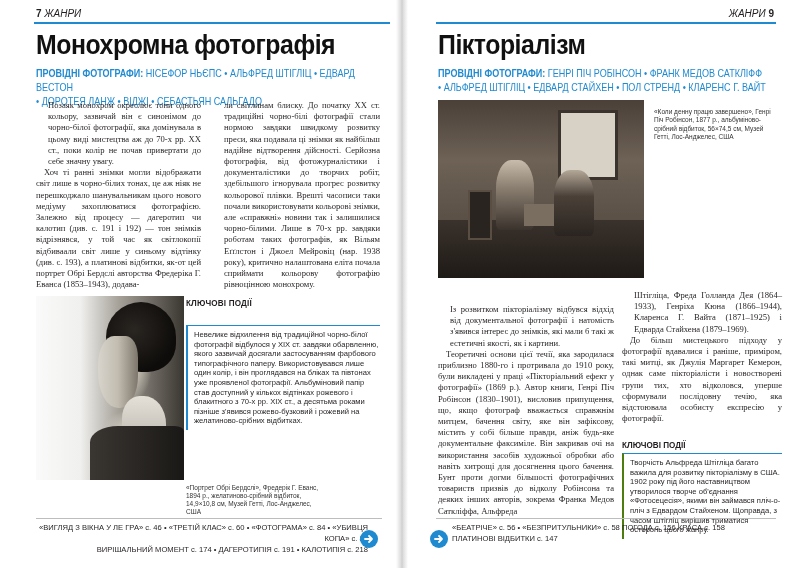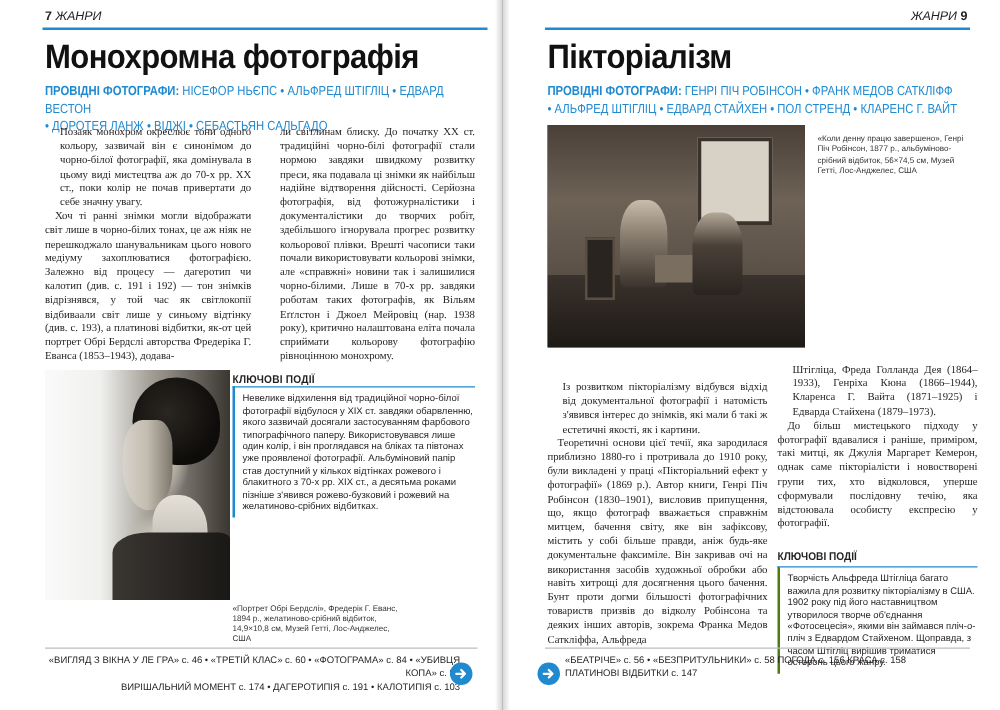--- a/index.html
+++ b/index.html
@@ -59,21 +59,21 @@
     background: linear-gradient(to bottom, #e4e0d8 0%, #b8b2a8 100%); }
   .portrait .coat { position: absolute; left: 54px; top: 130px; width: 94px; height: 54px;
     background: linear-gradient(to right, #3a3632 0%, #1a1816 100%); border-radius: 30% 10% 0 0; }
 
   .portrait-caption { position: absolute; left: 186px; top: 484px; width: 140px; font-family: "Liberation Sans", sans-serif;
     font-size: 6.5px; line-height: 8px; color: #333; }
 
   .keybox { position: absolute; left: 186px; top: 298px; width: 194px; }
   .keybox .kh { font-family: "Liberation Sans", sans-serif; font-weight: bold; font-size: 9px; color: #231f20;
     letter-spacing: 0.2px; transform: scaleX(0.9); transform-origin: left top; }
-  .keybox .kb { margin-top: 1px; padding: 4px 0 4px 6px; border-left: 2px solid #1f8ad0; border-top: 1px solid #1f8ad0;
+  .keybox .kb { margin-top: 17px; padding: 4px 0 4px 6px; border-left: 2px solid #1f8ad0; border-top: 1px solid #1f8ad0;
     font-family: "Liberation Sans", sans-serif; font-size: 7.6px; line-height: 9.6px; color: #231f20; }
 
   .footer { position: absolute; top: 522px; font-family: "Liberation Sans", sans-serif; font-size: 7.6px; line-height: 11px;
     color: #231f20; }
   .page-left .footer { right: 30px; text-align: right; width: 330px; }
   .page-right .footer { left: 46px; width: 330px; }
   .footrule { position: absolute; top: 518px; height: 1px; background: #bdbdbd; }
   .page-left .footrule { left: 36px; width: 346px; }
   .page-right .footrule { left: 30px; width: 340px; }
 
@@ -150,21 +150,21 @@
     <div class="keybox">
       <div class="kh">КЛЮЧОВІ ПОДІЇ</div>
       <div class="kb">Невелике відхилення від традиційної чорно-білої фотографії відбулося у XIX ст. завдяки обарвленню, якого зазвичай досягали застосуванням фарбового типографічного паперу. Використовувався лише один колір, і він проглядався на бліках та півтонах уже проявленої фотографії. Альбуміновий папір став доступний у кількох відтінках рожевого і блакитного з 70-х рр. XIX ст., а десятьма роками пізніше з'явився рожево-бузковий і рожевий на желатиново-срібних відбитках.</div>
     </div>
 
     <div class="portrait-caption">«Портрет Обрі Бердслі», Фредерік Г. Еванс, 1894 р., желатиново-срібний відбиток, 14,9×10,8 см, Музей Гетті, Лос-Анджелес, США</div>
 
     <div class="footrule"></div>
     <div class="footer">
       <div>«ВИГЛЯД З ВІКНА У ЛЕ ГРА» с. 46 • «ТРЕТІЙ КЛАС» с. 60 • «ФОТОГРАМА» с. 84 • «УБИВЦЯ КОПА» с. 86</div>
-      <div>ВИРІШАЛЬНИЙ МОМЕНТ с. 174 • ДАГЕРОТИПІЯ с. 191 • КАЛОТИПІЯ с. 103</div>
+      <div>ВИРІШАЛЬНИЙ МОМЕНТ с. 174 • ДАГЕРОТИПІЯ с. 191 • КАЛОТИПІЯ с. 218</div>
     </div>
     <div class="arrow-btn">
       <svg viewBox="0 0 12 12">
         <path d="M2 6 H9 M6 3 L9 6 L6 9" stroke="#fff" stroke-width="1.8" fill="none" stroke-linecap="round" stroke-linejoin="round"></path>
       </svg>
     </div>
   </div>
 
   <div class="gutter"></div>
 
@@ -197,21 +197,21 @@
       <div class="man"></div>
     </div>
 
     <div class="photo-caption">«Коли денну працю завершено», Генрі Піч Робінсон, 1877 р., альбуміново-срібний відбиток, 56×74,5 см, Музей Гетті, Лос-Анджелес, США</div>
 
     <div class="col rcol1">
       <p>Із розвитком пікторіалізму відбувся відхід від документальної фотографії і натомість з'явився інтерес до знімків, які мали б такі ж естетичні якості, як і картини.</p>
       <p>Теоретичні основи цієї течії, яка зародилася приблизно 1880-го і протривала до 1910 року, були викладені у праці «Пікторіальний ефект у фотографії» (1869 р.). Автор книги, Генрі Піч Робінсон (1830–1901), висловив припущення, що, якщо фотограф вважається справжнім митцем, бачення світу, яке він зафіксову, містить у собі більше правди, аніж будь-яке документальне факсиміле. Він закривав очі на використання засобів художньої обробки або навіть хитрощі для досягнення цього бачення. Бунт проти догми більшості фотографічних товариств призвів до відколу Робінсона та деяких інших авторів, зокрема Франка Медов Саткліффа, Альфреда</p>
     </div>
     <div class="col rcol2">
-      <p>Штігліца, Фреда Голланда Дея (1864–1933), Генріха Кюна (1866–1944), Кларенса Г. Вайта (1871–1925) і Едварда Стайхена (1879–1973).</p>
+      <p>Штігліца, Фреда Голланда Дея (1864–1933), Генріха Кюна (1866–1944), Кларенса Г. Вайта (1871–1925) і Едварда Стайхена (1879–1969).</p>
       <p>До більш мистецького підходу у фотографії вдавалися і раніше, приміром, такі митці, як Джулія Маргарет Кемерон, однак саме пікторіалісти і новостворені групи тих, хто відколовся, уперше сформували послідовну течію, яка відстоювала особисту експресію у фотографії.</p>
     </div>
 
     <div class="rkey">
       <div class="kh">КЛЮЧОВІ ПОДІЇ</div>
       <div class="kb">Творчість Альфреда Штігліца багато важила для розвитку пікторіалізму в США. 1902 року під його наставництвом утворилося творче об'єднання «Фотосецесія», якими він займався пліч-о-пліч з Едвардом Стайхеном. Щоправда, з часом Штігліц вирішив триматися осторонь цього жанру.</div>
     </div>
 
     <div class="footrule"></div>
     <div class="arrow-btn">

